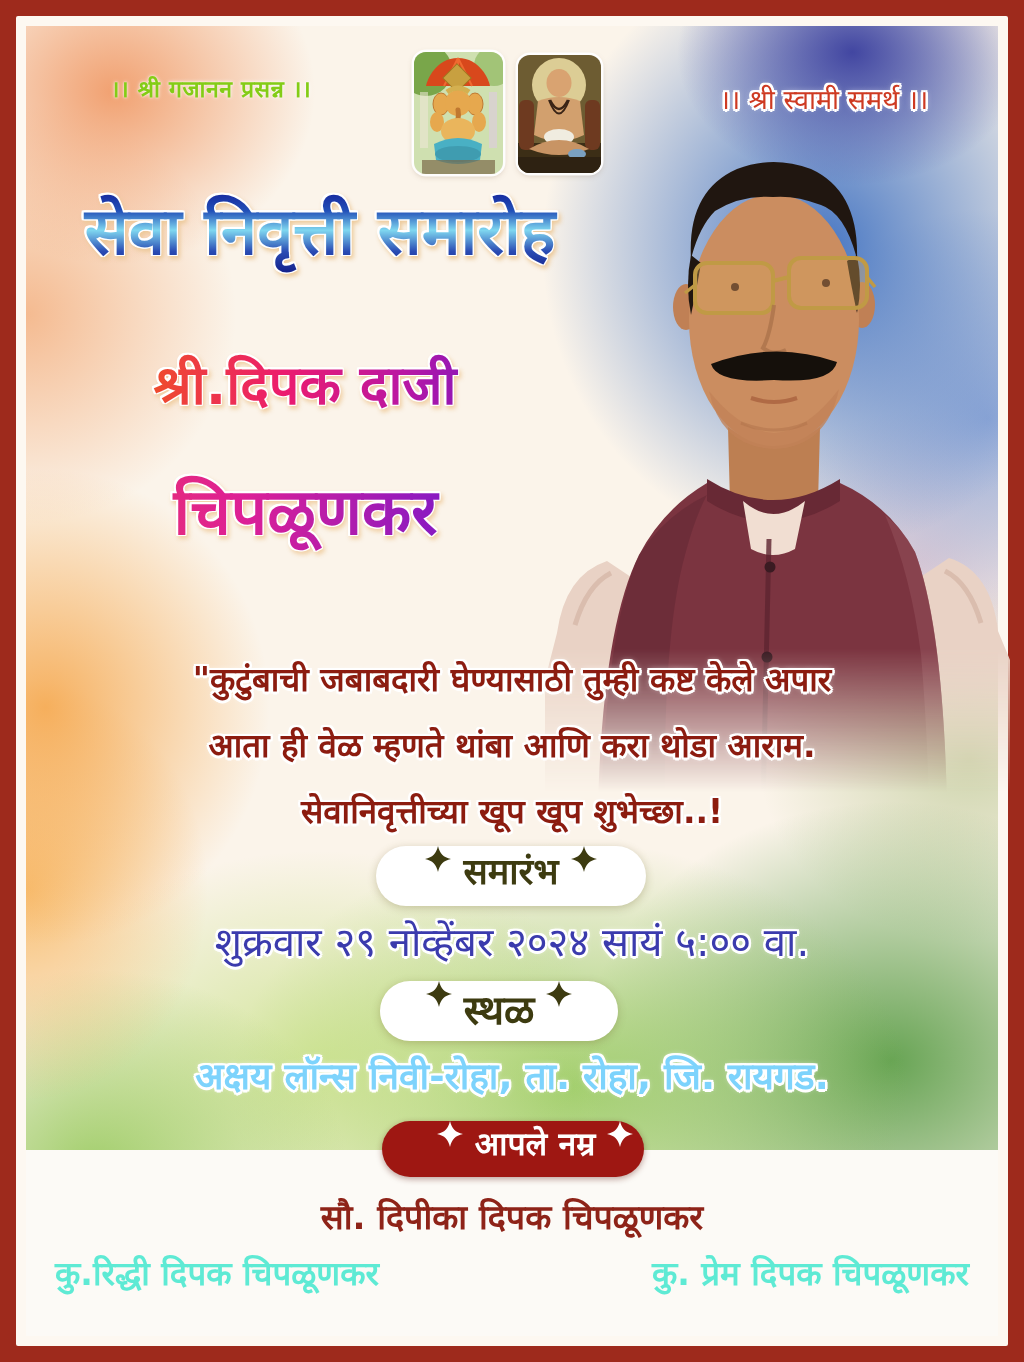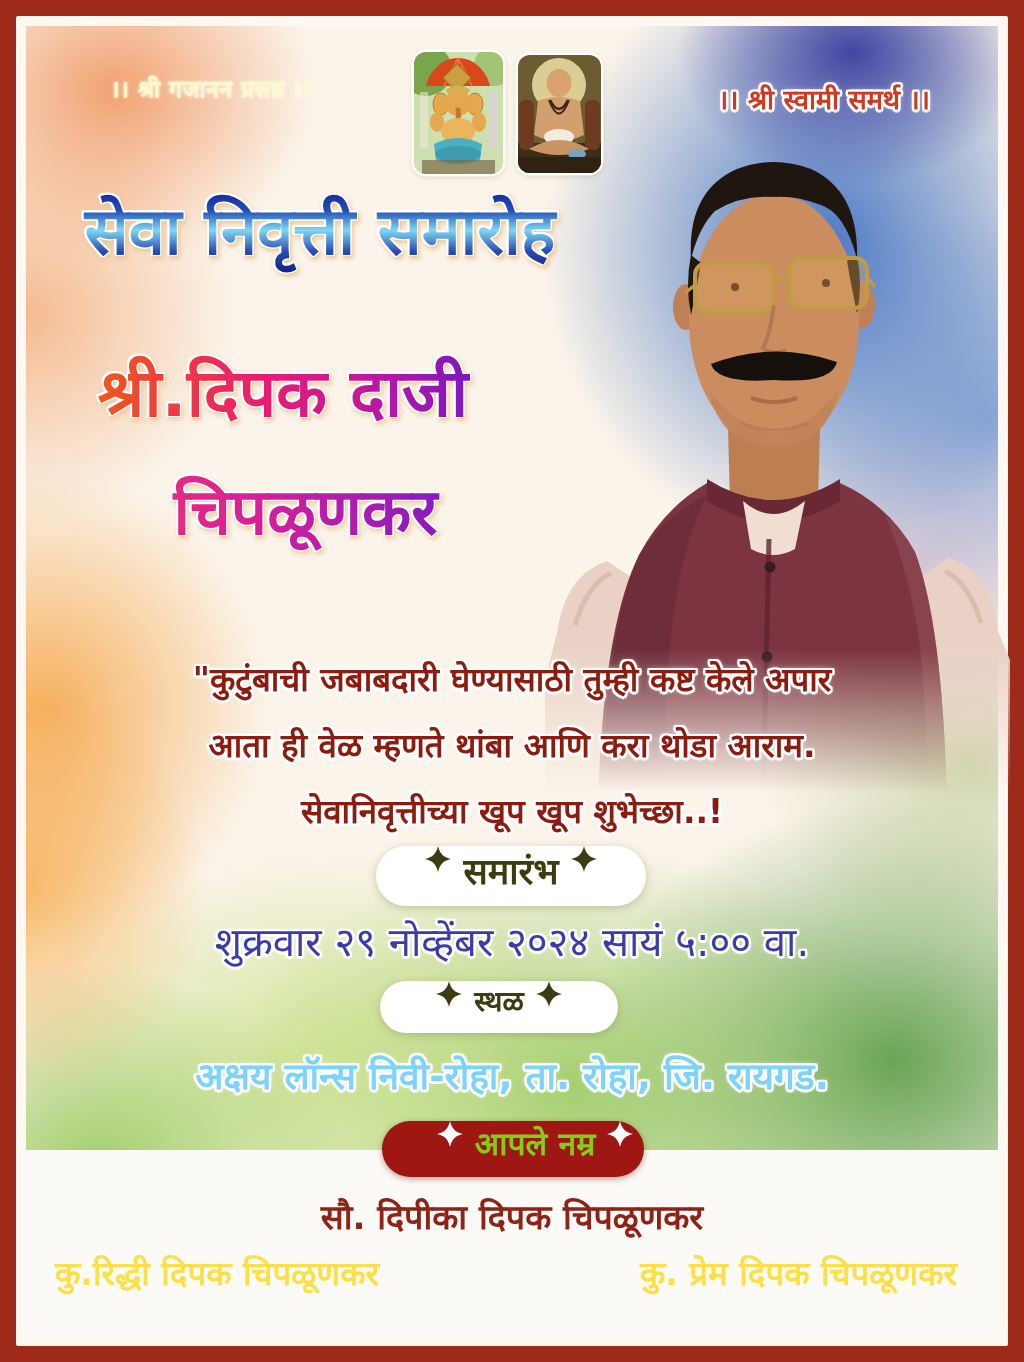--- a/index.html
+++ b/index.html
@@ -41,36 +41,36 @@
   .abs{position:absolute;z-index:3;}
   .center{text-align:center;}
   .outline-w{
     text-shadow:
       -2px -2px 0 #fff, 2px -2px 0 #fff, -2px 2px 0 #fff, 2px 2px 0 #fff,
       0 -2.5px 0 #fff, 0 2.5px 0 #fff, -2.5px 0 0 #fff, 2.5px 0 0 #fff,
       0 0 6px rgba(255,255,255,.85);
   }
   .blessing-left{
     left:58px;top:72px;width:306px;font-size:23px;font-weight:700;
-    color:#fef9c3;letter-spacing:.5px;
+    color:#84cc16;letter-spacing:.5px;
     text-shadow:0 0 4px rgba(255,255,255,.8), 0 0 2px rgba(255,255,255,.9);
   }
   .blessing-right{
-    left:676px;top:80px;width:296px;font-size:27px;font-weight:700;color:#ce3a22;
+    left:676px;top:80px;width:296px;font-size:27px;font-weight:400;color:#ce3a22;
   }
   .poster-title{
     left:33px;top:188px;width:574px;font-size:65px;font-weight:800;line-height:1.35;
     background:linear-gradient(180deg,#141f97 0%,#2250b8 26%,#7fd7f0 48%,#2a4cb4 72%,#101a85 100%);
     -webkit-background-clip:text;background-clip:text;color:transparent;
     filter:drop-shadow(1.6px 0 0 #fff) drop-shadow(-1.6px 0 0 #fff)
            drop-shadow(0 1.6px 0 #fff) drop-shadow(0 -1.6px 0 #fff)
            drop-shadow(2px 3px 2px rgba(236,200,152,.95));
   }
   .honoree-1{
-    left:8px;top:348px;width:550px;font-size:66px;font-weight:800;line-height:1.4;
+    left:30px;top:348px;width:550px;font-size:54px;font-weight:800;line-height:1.4;
     background:linear-gradient(90deg,#f5820b 0%,#ef5026 20%,#ec1c6e 46%,#b917a4 68%,#6f16c4 88%,#5a14c9 100%);
     -webkit-background-clip:text;background-clip:text;color:transparent;
     filter:drop-shadow(1.6px 0 0 #fff) drop-shadow(-1.6px 0 0 #fff)
            drop-shadow(0 1.6px 0 #fff) drop-shadow(0 -1.6px 0 #fff)
            drop-shadow(2px 3px 2px rgba(240,205,160,.9));
     text-decoration:underline;
   }
   .honoree-2{
     left:48px;top:468px;width:515px;font-size:64px;font-weight:800;line-height:1.4;
     background:linear-gradient(90deg,#ef3a5e 0%,#dd2096 38%,#8d1ac0 74%,#5e15c9 100%);
@@ -82,34 +82,34 @@
   }
   .quote{left:45px;width:934px;font-size:33px;font-weight:700;color:#8c1c10;line-height:1.5;}
   .q1{top:655px;} .q2{top:721px;} .q3{top:787px;}
   .pill{
     display:flex;align-items:flex-start;justify-content:center;gap:12px;
     background:#ffffff;border-radius:30px;z-index:4;
     box-shadow:0 2px 8px rgba(110,95,40,.3);
     color:#3d3b10;font-weight:800;
   }
   .pill-ceremony{left:376px;top:846px;width:270px;height:60px;font-size:36px;}
-  .pill-venue{left:380px;top:981px;width:238px;height:52px;font-size:28px;}
+  .pill-venue{left:380px;top:981px;width:238px;height:60px;font-size:40px;}
   .pill-red{
     left:382px;top:1121px;width:262px;height:56px;font-size:32px;
-    background:#9e1712;color:#84cc16;z-index:5;
+    background:#9e1712;color:#ffffff;z-index:5;
     box-shadow:0 2px 6px rgba(90,20,10,.4);
     padding-left:44px;
   }
   .star{width:26px;height:26px;flex:0 0 auto;}
   .datetime{left:38px;top:913px;width:948px;font-size:40px;font-weight:400;color:#3b3bad;}
   .venue-line{left:38px;top:1049px;width:948px;font-size:37px;font-weight:800;color:#7dd3fc;}
   .host-wife{left:0;right:0;top:1186px;font-size:34px;font-weight:800;color:#8e2318;margin-top:7px;}
   .hosts-row{
-    left:55px;right:67px;top:1250px;display:flex;justify-content:space-between;
-    font-size:33px;font-weight:800;color:#fde047;
+    left:55px;right:55px;top:1250px;display:flex;justify-content:space-between;
+    font-size:33px;font-weight:800;color:#5eead4;
   }
   
   .deity{position:absolute;z-index:3;border-radius:12px;overflow:hidden;
     box-shadow:0 0 0 2.5px rgba(255,255,255,.95), 0 2px 6px rgba(120,90,60,.35);}
   .ganesha{left:414px;top:52px;width:89px;height:122px;}
   .swami{left:518px;top:55px;width:83px;height:118px;}
   .deity svg{display:block;width:100%;height:100%;}
   
   .photo{
     position:absolute;left:545px;top:155px;width:465px;height:650px;z-index:1;

